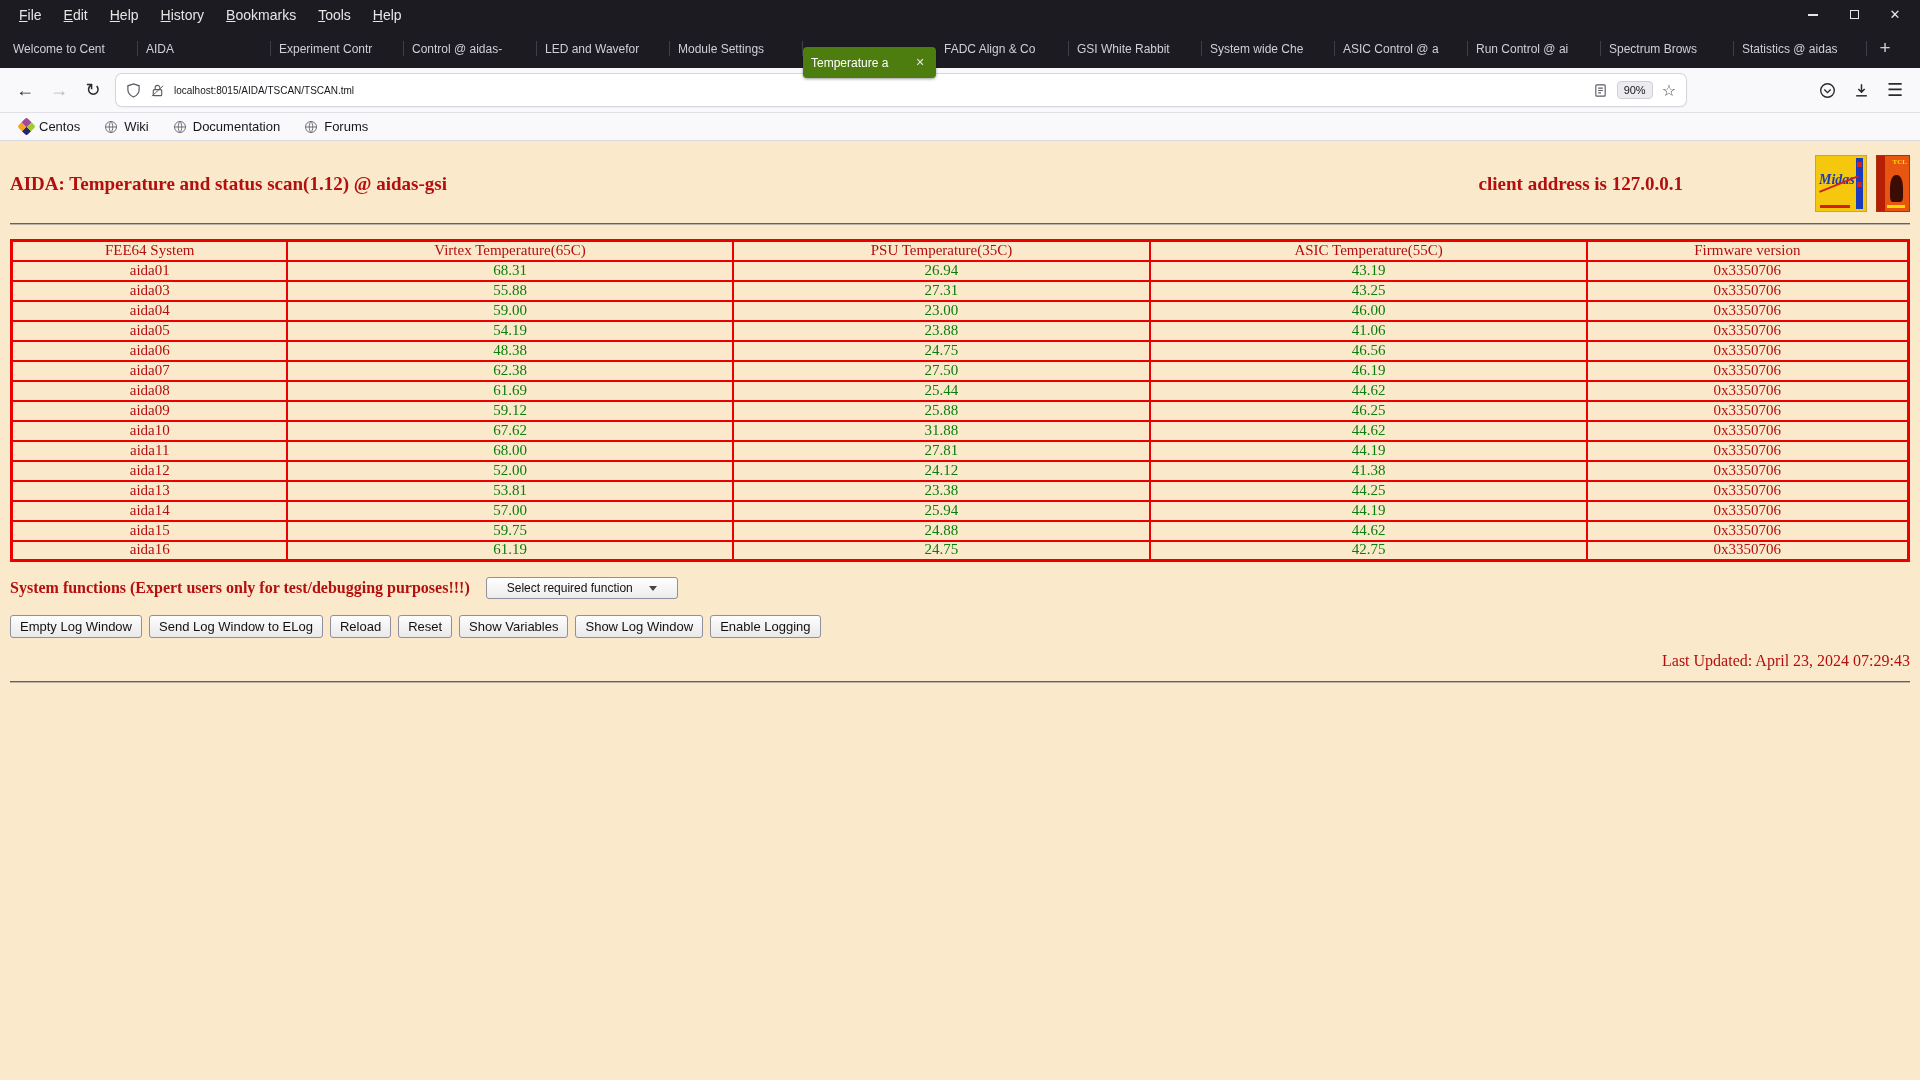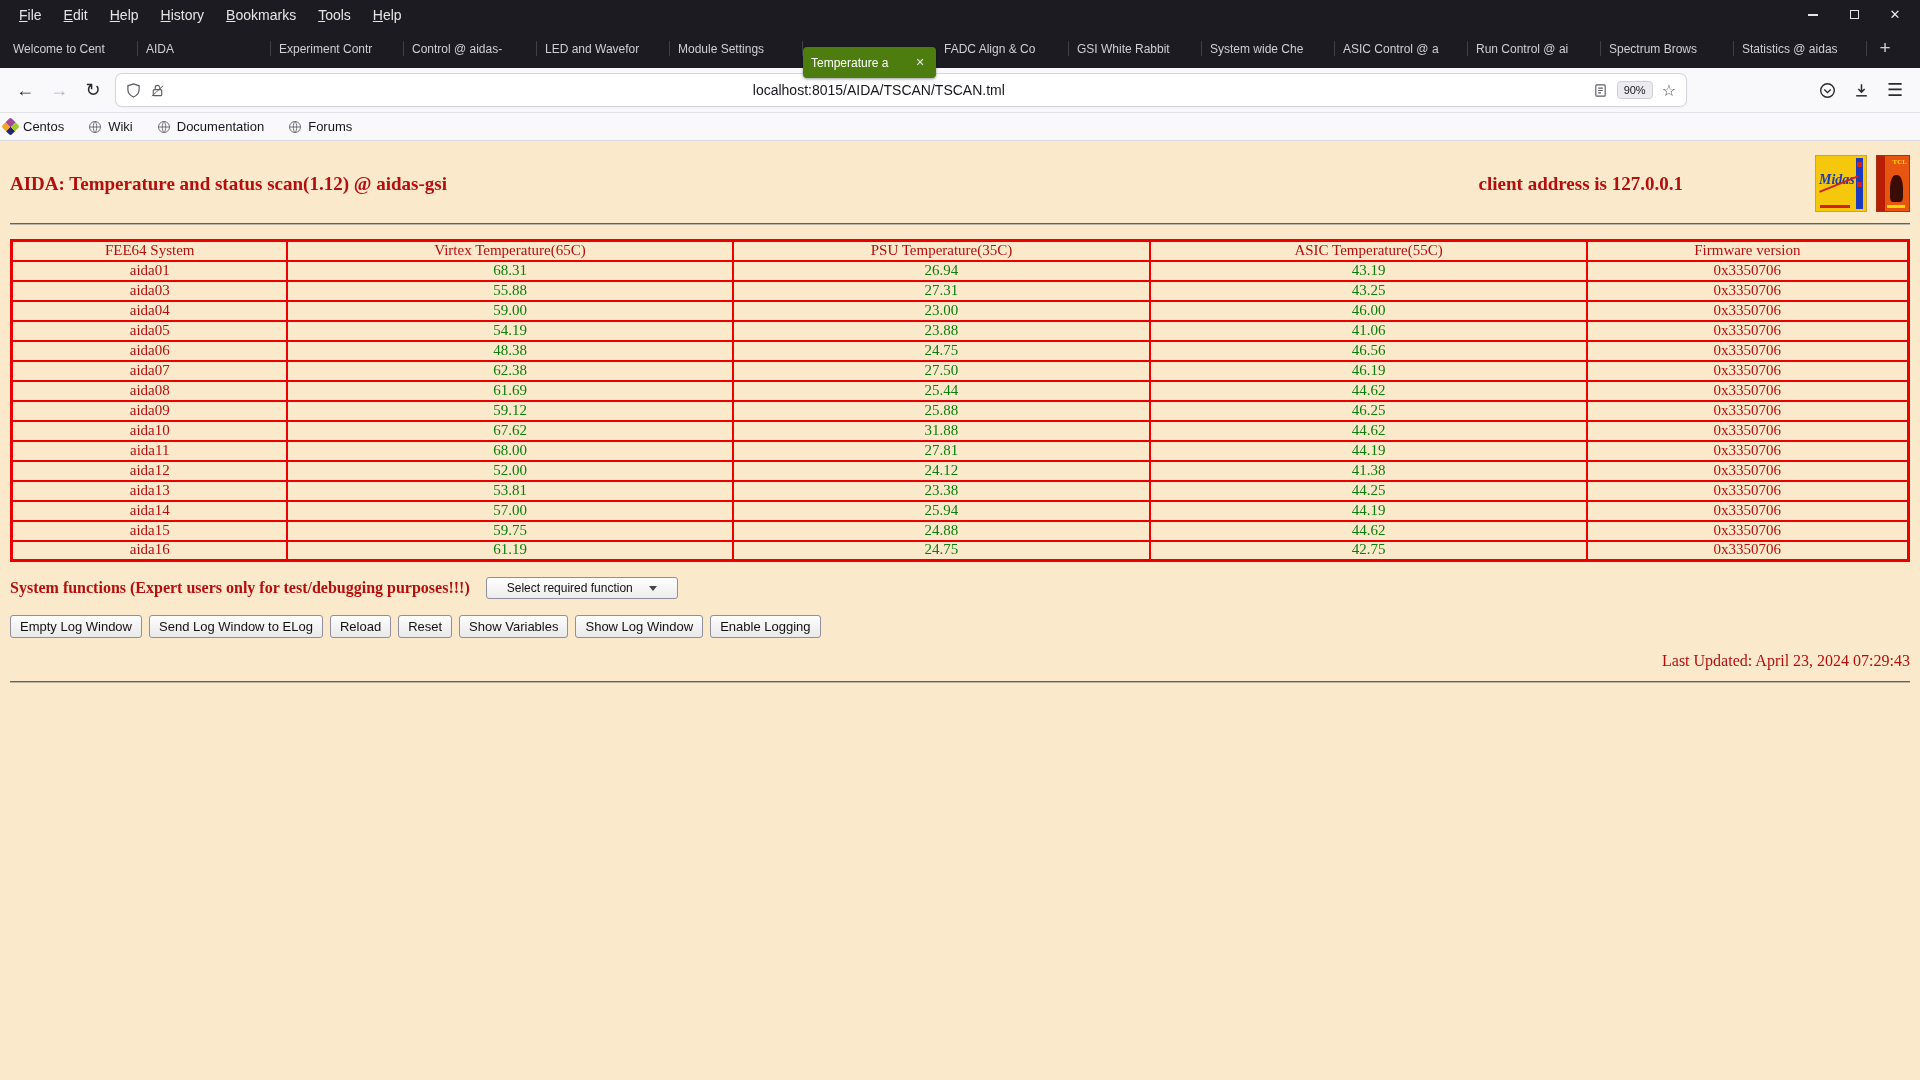--- a/index.html
+++ b/index.html
@@ -37,30 +37,30 @@
 
   
   .navbar { height:45px; background:#f9f9fb; border-bottom:1px solid #e0e0e6;
             display:flex; align-items:center; padding:0 8px; flex:0 0 auto; }
   .nav-icon { width:34px; height:32px; display:flex; align-items:center; justify-content:center;
             font-size:18px; color:#2a2a2e; border-radius:4px; flex:0 0 auto; }
   .nav-icon.disabled { color:#b6b6bf; }
   .urlbar { flex:1; height:32px; background:#ffffff; border-radius:6px; margin:0 6px;
             box-shadow:0 0 0 1px #d5d5dd, 0 1px 3px rgba(0,0,0,.08);
             display:flex; align-items:center; padding:0 10px; gap:9px; min-width:0; }
-  .url-text { flex:1; font-size:14px; color:#17161c; white-space:nowrap; overflow:hidden;text-align:center; }
+  .url-text { flex:1; font-size:10px; color:#17161c; white-space:nowrap; overflow:hidden; }
   .zoom-badge { background:#ececf0; border:1px solid #cfcfd6; border-radius:4px;
             font-size:11px; color:#17161c; padding:2px 6px; flex:0 0 auto; }
   .url-icon { display:flex; align-items:center; justify-content:center; flex:0 0 auto; }
   .star { font-size:16px; color:#4a4a52; }
   .nav-spacer { width:118px; flex:0 0 auto; }
 
   
   .bookmarks { height:28px; background:#f9f9fb; border-bottom:1px solid #d8d8de;
-            display:flex; align-items:center; padding:0 4px; gap:24px;
+            display:flex; align-items:center; padding:0 20px; gap:24px;
             font-size:13px; color:#17161c; flex:0 0 auto; }
   .bm-item { display:flex; align-items:center; gap:6px; cursor:default; }
   .bm-icon.centos { width:13px; height:13px; border-radius:2px; transform:rotate(45deg);
             background:conic-gradient(#9ccd2a 0 90deg,#262577 90deg 180deg,#efa724 180deg 270deg,#a14a97 270deg 360deg); }
 
   
   .content { flex:1; background:var(--page-bg,#fbe9cb); font-family:"Liberation Serif", serif;
              padding:8px 10px 0 10px; overflow:hidden; }
   .page-header { display:flex; align-items:center; margin-top:6px; }
   .page-title { font-size:19px; font-weight:bold; color:var(--red,#b40f0f); }

